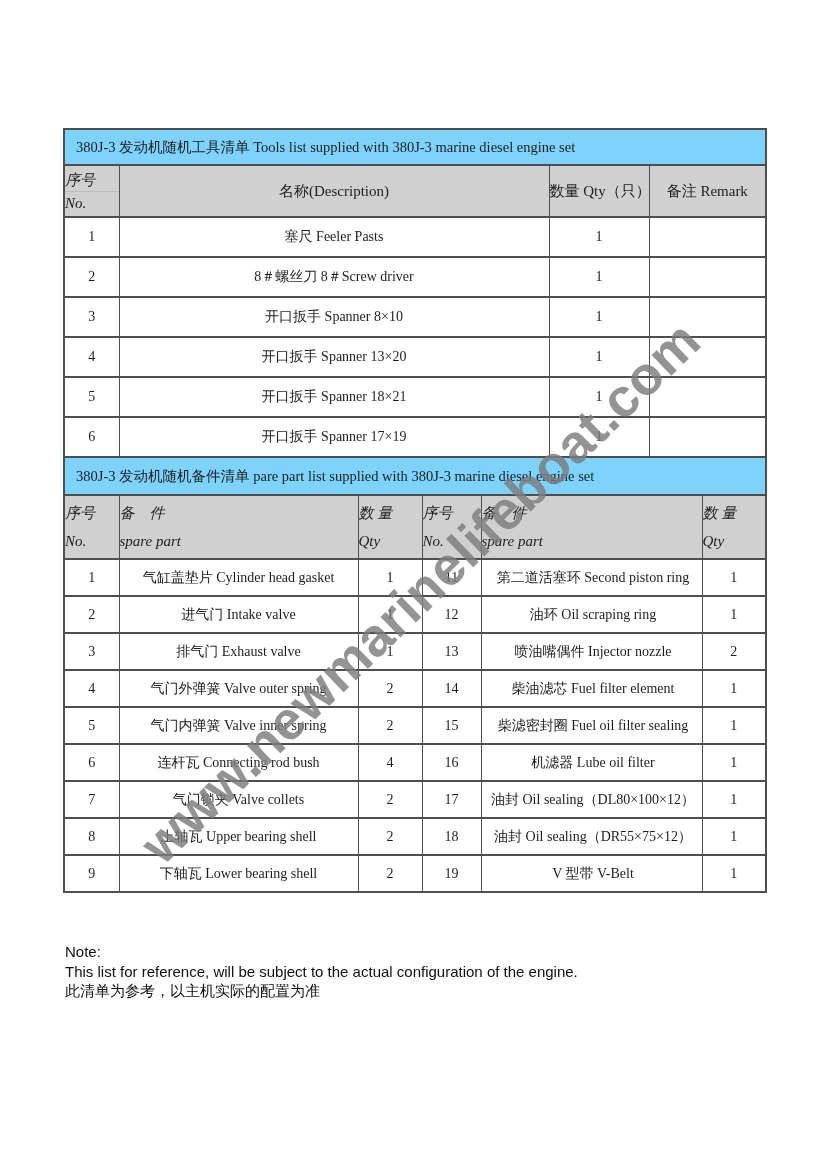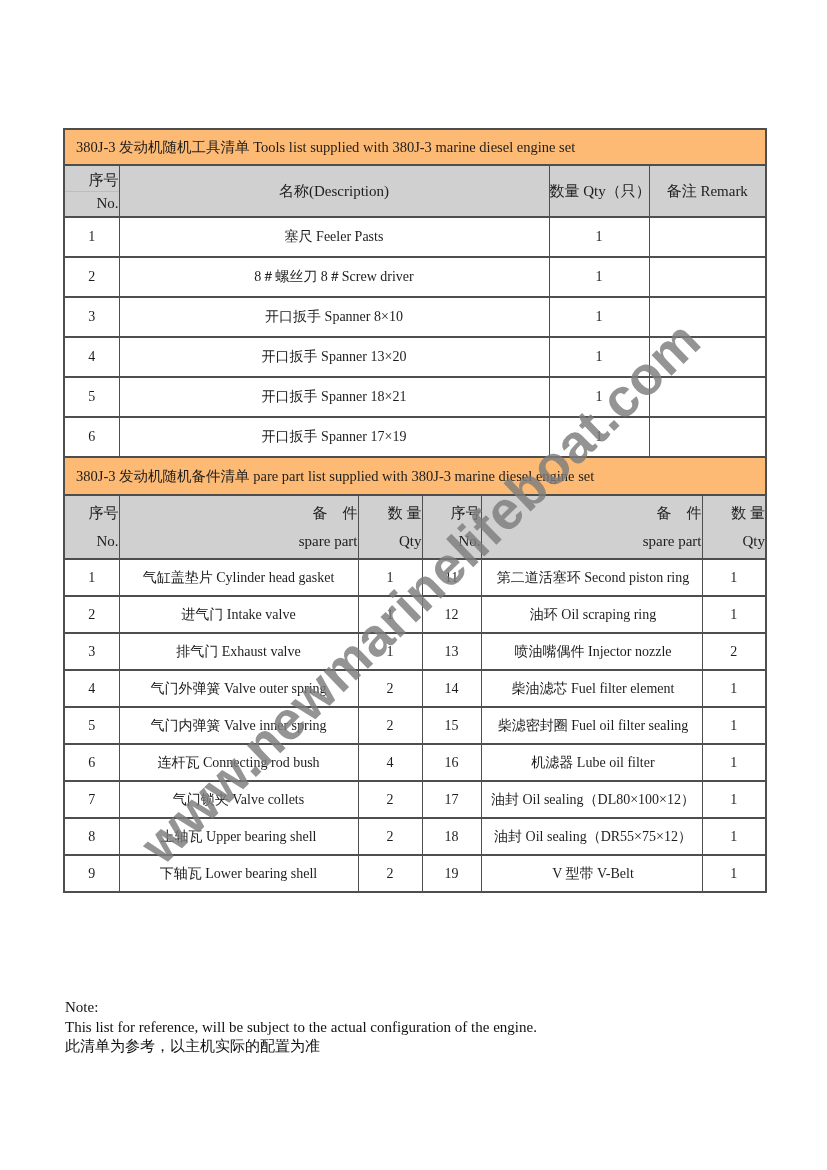--- a/index.html
+++ b/index.html
@@ -11,48 +11,48 @@
   .tables { position:absolute; left:63px; top:128px; width:702px; }
   table { border-collapse:collapse; table-layout:fixed; width:702px; }
   td {
     border-left:1px solid #4e4e4e; border-right:1px solid #4e4e4e;
     border-top:2px solid #4e4e4e; border-bottom:2px solid #4e4e4e;
     padding:0; vertical-align:middle; font-size:14px; overflow:hidden;
   }
   table { border:2px solid #4e4e4e; }
   .t2 { margin-top:-2px; }
   .title-row td {
-    background:#fdba74; text-align:left; padding:4px 6px 4px 11px;
+    background:#7dd3fc; text-align:left; padding:4px 6px 4px 11px;
     font-size:14.5px; white-space:nowrap;margin-left:10px;
   }
   .t1 .title-row td { height:26px; }
   .t2 .title-row td { height:28px; }
   .head td { background:#d0d0d0; text-align:center; font-size:15px; }
   .t1 .head td { height:50px; }
   .t2 .head td { height:62px; }
-  .hline { display:block; text-align:right; }
+  .hline { display:block; text-align:left;font-style:italic; }
   .t1 .hline { line-height:22px; }
   .t2 .hline { line-height:28px; }
   .t1 .no-head .hline:first-child { border-bottom:1px solid #bdbdbd; }
   .t1 .body-row td { height:38px; }
   .t2 .body-row td { height:35px; }
   .cell-center { text-align:center; }
   .cell-left { text-align:center; padding-left:3px; white-space:nowrap; }
   .qty-clip { white-space:nowrap; }
   .watermark {
     position:absolute; left:420px; top:592px;
     transform:translate(-50%,-50%) rotate(-44deg);
     font-family:"Liberation Sans","DejaVu Sans",sans-serif;
     font-weight:bold; font-size:54px; letter-spacing:0.5px;
     color:rgba(125,125,125,0.82); white-space:nowrap;
     z-index:5; pointer-events:none;
   }
   .note {
-    position:absolute; left:65px; top:998px; width:700px;
-    font-family:Liberation Serif, serif;
+    position:absolute; left:65px; top:942px; width:700px;
+    font-family:Liberation Sans, sans-serif;
     font-size:15px; line-height:19.5px; color:#101010;
   }
 </style>
 </head>
 <body>
 
 <div class="page">
 
   <div class="watermark">www.newmarinelifeboat.com</div>
 

